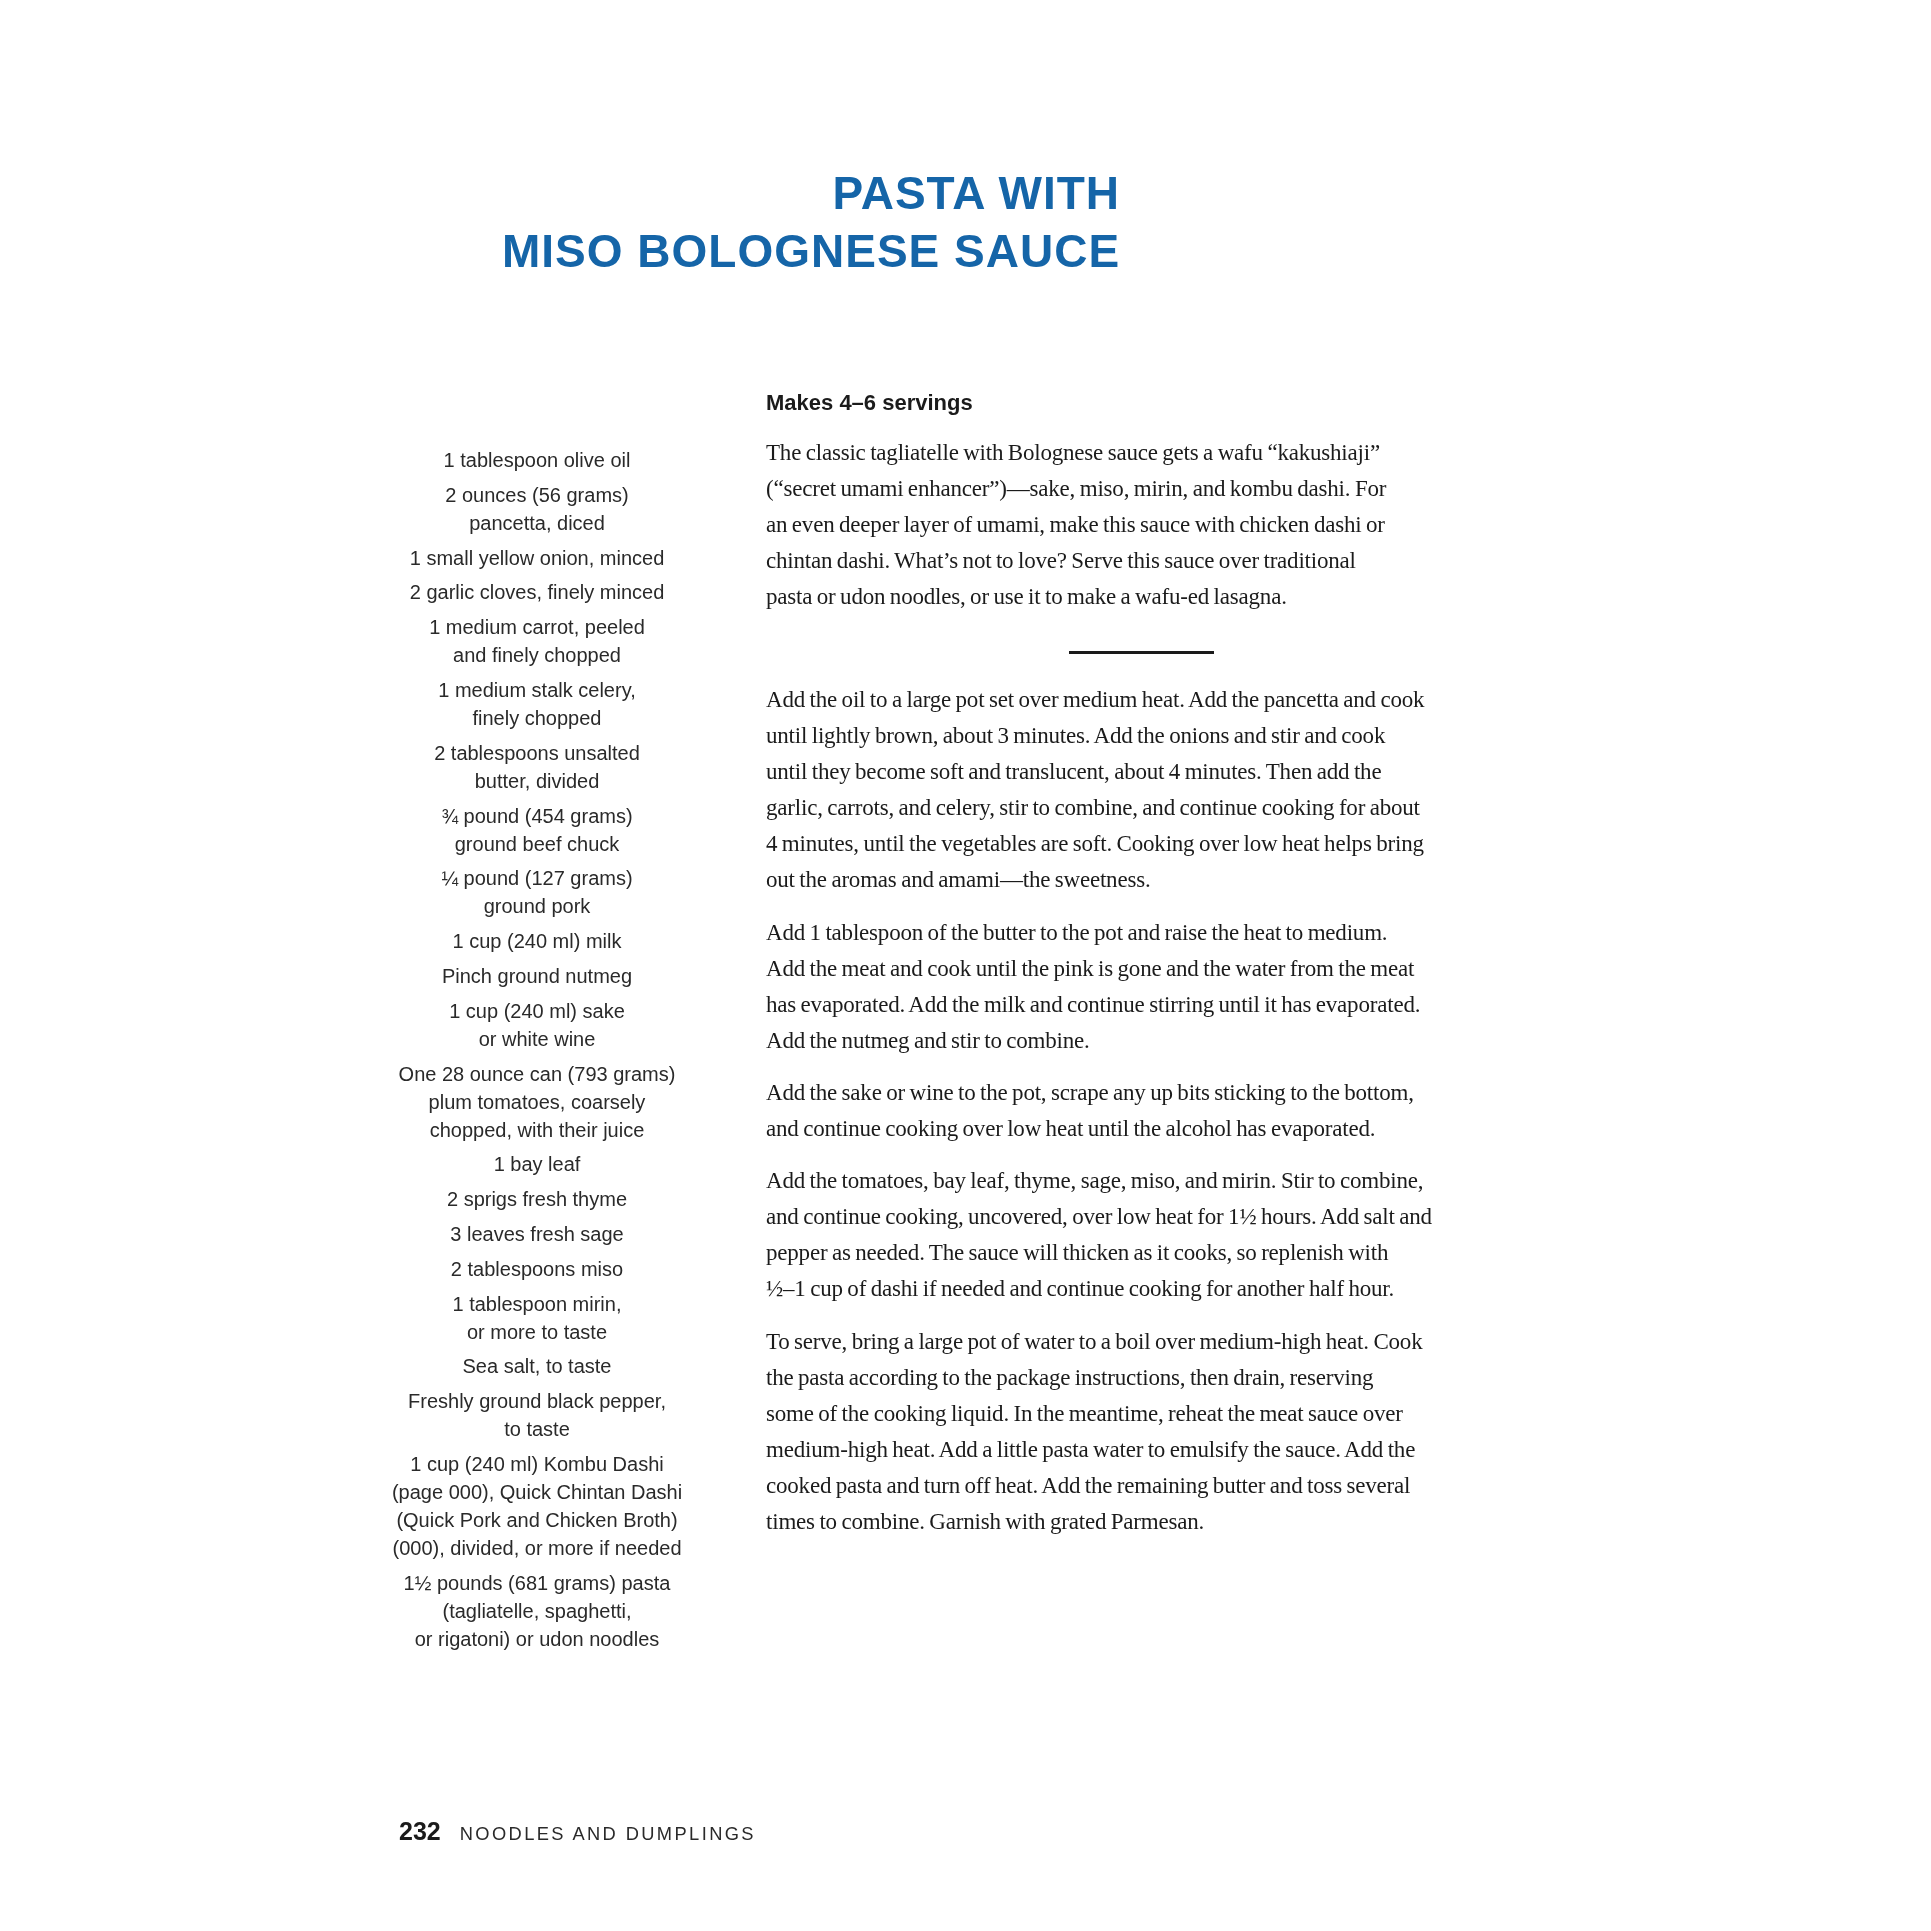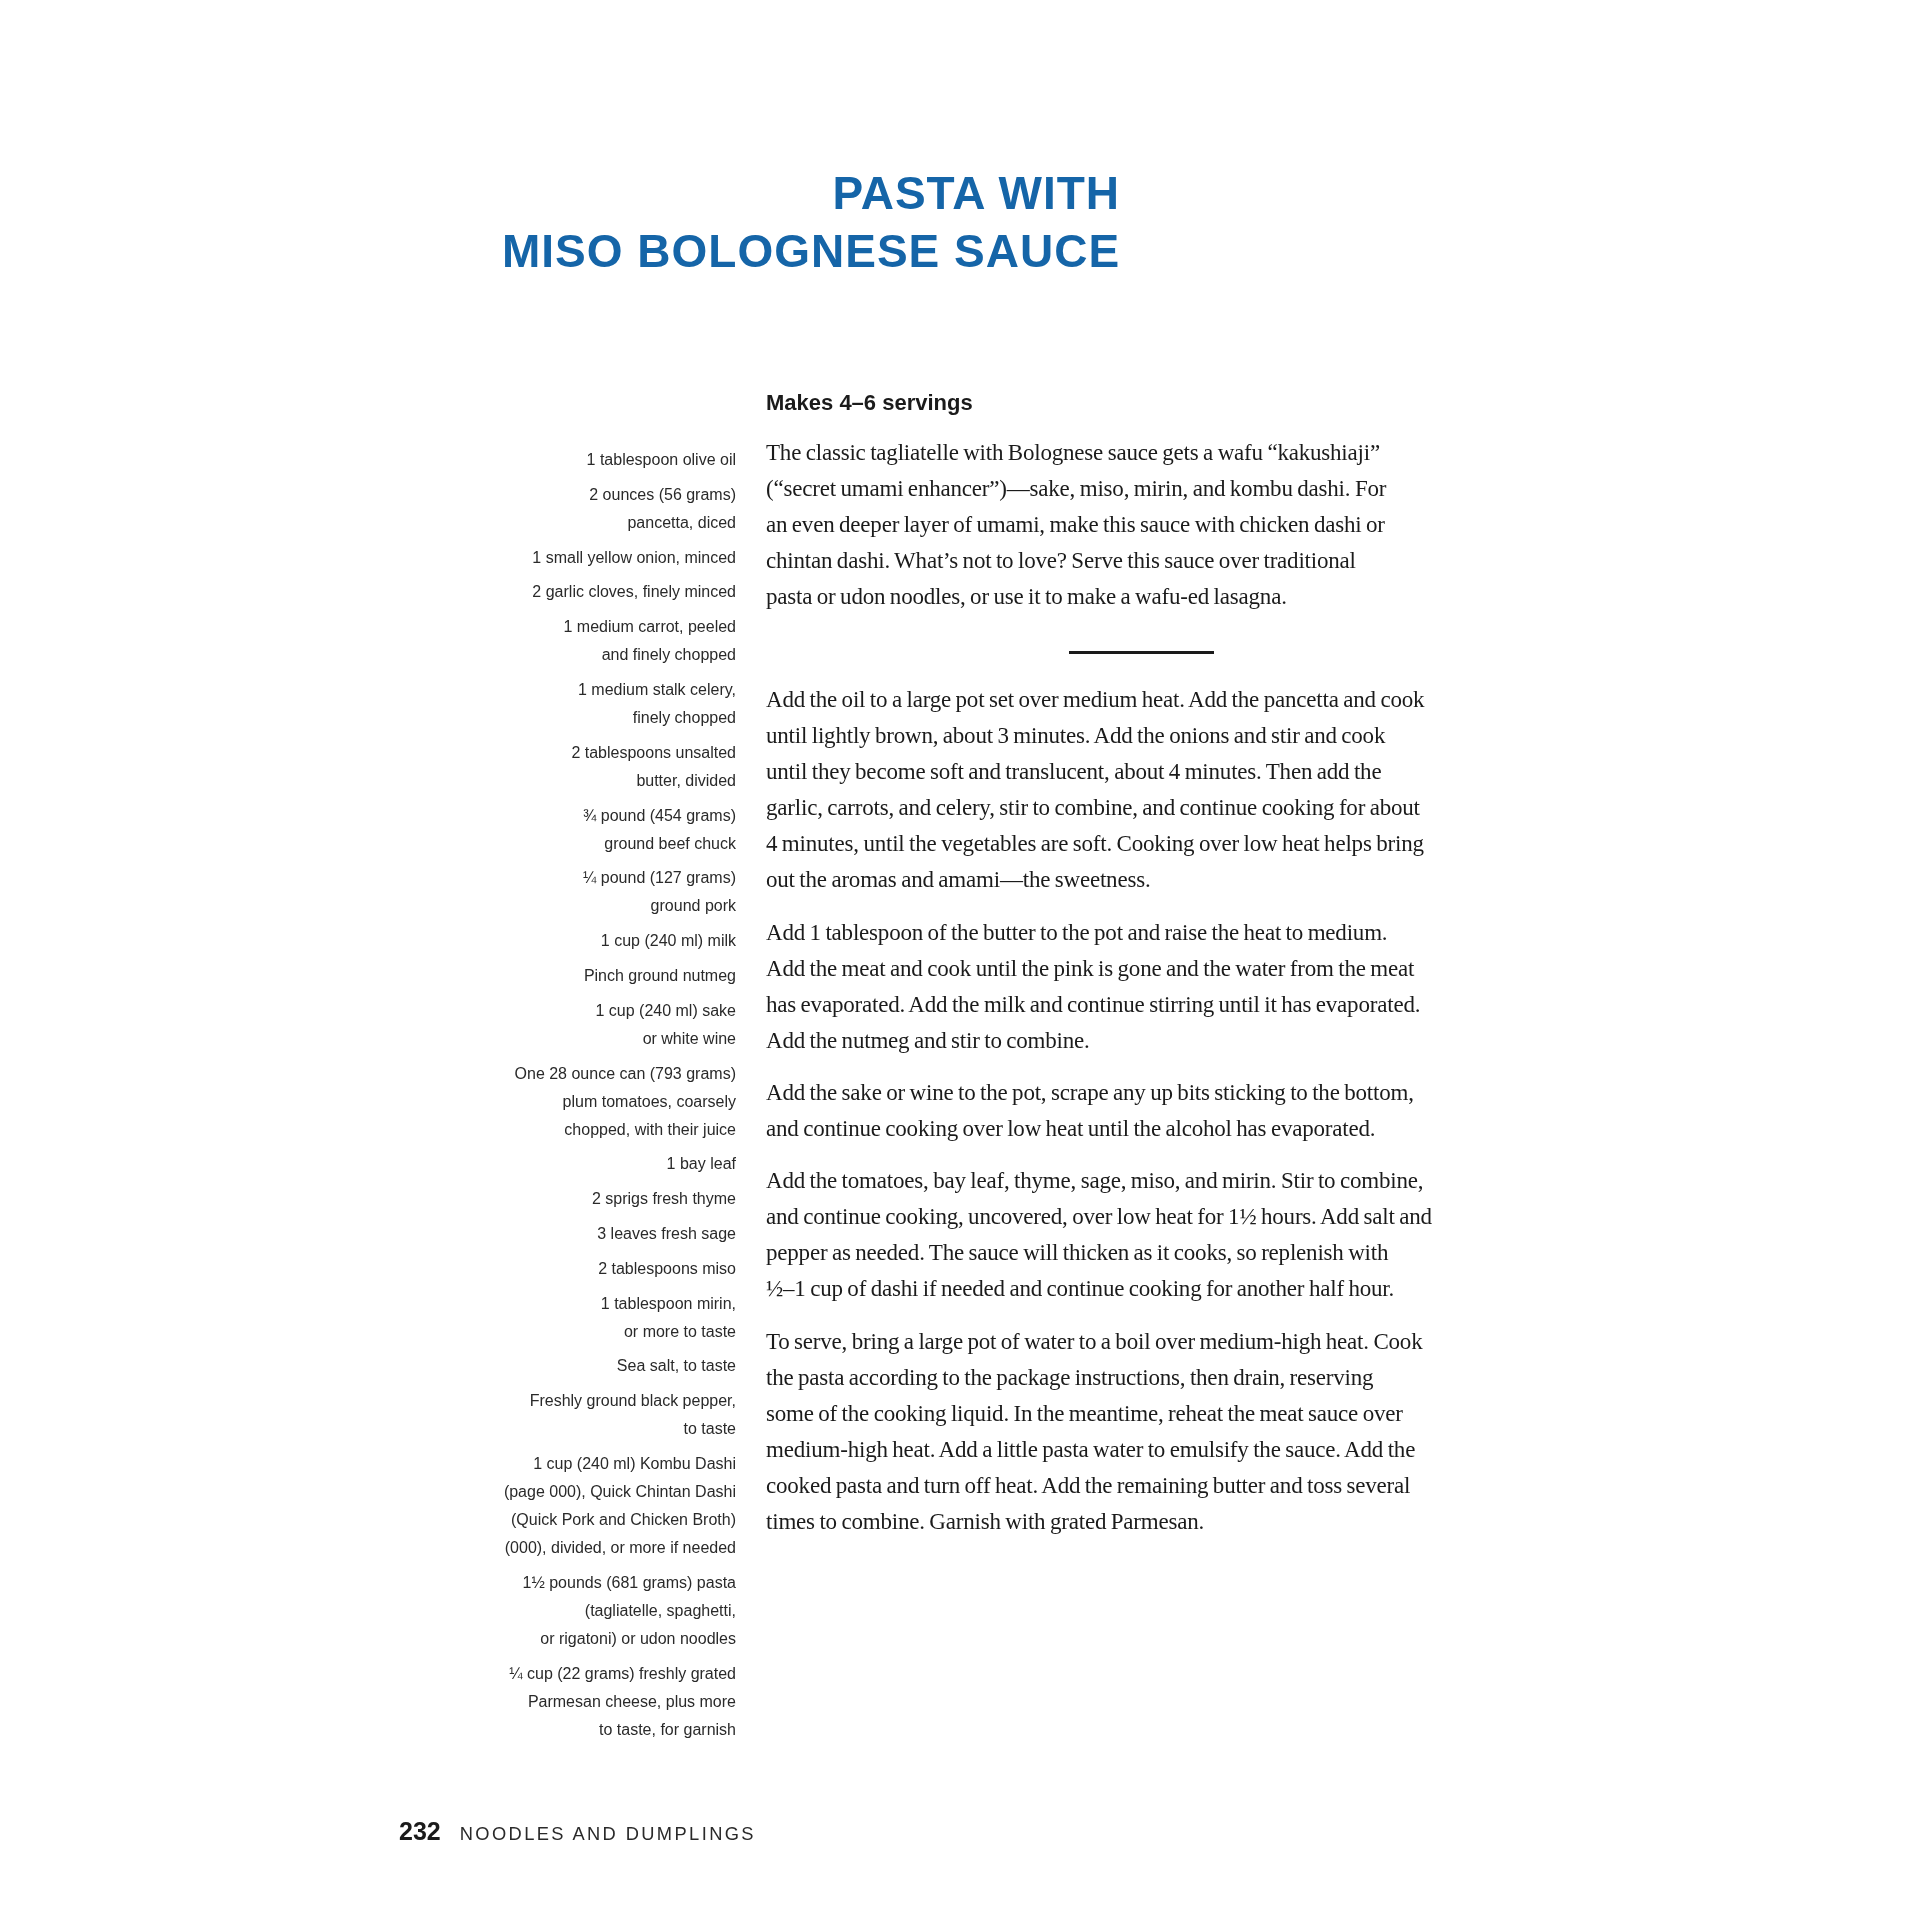--- a/index.html
+++ b/index.html
@@ -26,22 +26,22 @@
     white-space: nowrap;
     text-align: right;
   }
   .title .line2 { margin-left: 87px; }
 
   
   .ingredients {
     position: absolute;
     left: 338px; top: 446px;
     width: 398px;
-    text-align: right;
-    font-size: 16px;
+    text-align: center;
+    font-size: 20px;
     line-height: 28px;
     color: #2a2a2a;
   }
   .ingredient { margin-bottom: 6.8px; white-space: pre-line; }
 
   
   .main-col {
     position: absolute;
     left: 766px; top: 388px;
     width: 840px;
@@ -132,23 +132,20 @@
       <div class="ingredient">Sea salt, to taste</div>
       <div class="ingredient">Freshly ground black pepper,
 to taste</div>
       <div class="ingredient">1 cup (240 ml) Kombu Dashi
 (page 000), Quick Chintan Dashi
 (Quick Pork and Chicken Broth)
 (000), divided, or more if needed</div>
       <div class="ingredient">1½ pounds (681 grams) pasta
 (tagliatelle, spaghetti,
 or rigatoni) or udon noodles</div>
-      <div class="ingredient">¼ cup (22 grams) freshly grated
-Parmesan cheese, plus more
-to taste, for garnish</div>
     </div>
 
   <div class="main-col">
     <div class="servings">Makes 4–6 servings</div>
     <div class="intro">The classic tagliatelle with Bolognese sauce gets a wafu “kakushiaji”
 (“secret umami enhancer”)—sake, miso, mirin, and kombu dashi. For
 an even deeper layer of umami, make this sauce with chicken dashi or
 chintan dashi. What’s not to love? Serve this sauce over traditional
 pasta or udon noodles, or use it to make a wafu-ed lasagna.</div>
     <div class="divider"></div>

